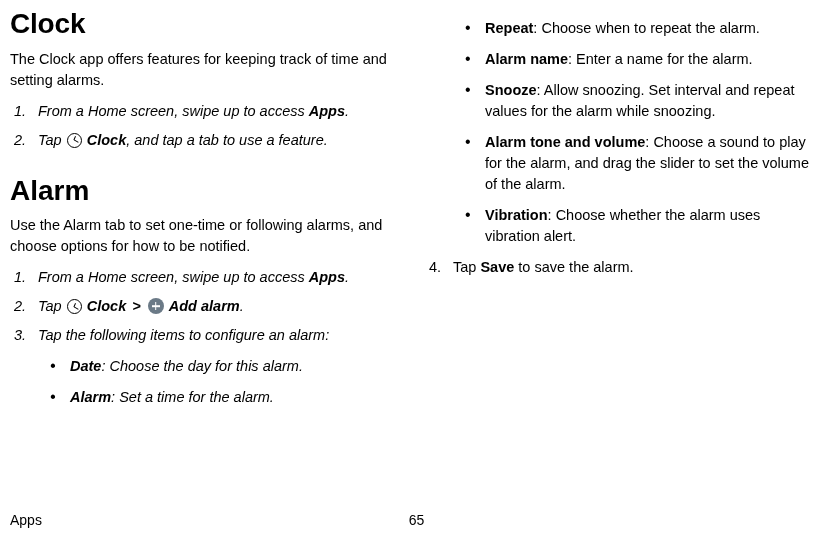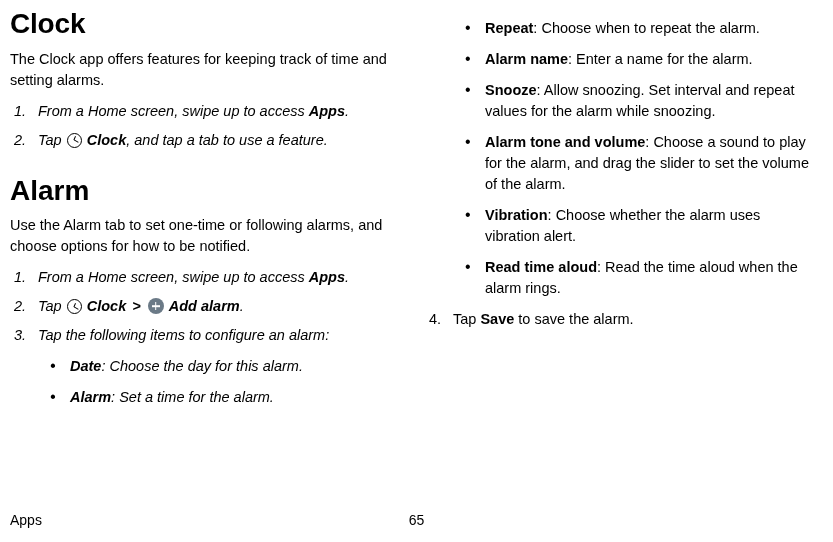--- a/index.html
+++ b/index.html
@@ -202,23 +202,20 @@
         </li>
         <li>
           <span class="bold">Snooze</span><span>: Allow snoozing. Set interval and repeat values for the alarm while snoozing.</span>
         </li>
         <li>
           <span class="bold">Alarm tone and volume</span><span>: Choose a sound to play for the alarm, and drag the slider to set the volume of the alarm.</span>
         </li>
         <li>
           <span class="bold">Vibration</span><span>: Choose whether the alarm uses vibration alert.</span>
         </li>
-        <li>
-          <span class="bold">Read time aloud</span><span>: Read the time aloud when the alarm rings.</span>
-        </li>
       </ul>
 
       <div style="padding-left:28px; position:relative; margin-top:10px;">
         <span style="position:absolute; left:4px;">4.</span>
         <span>Tap </span><span class="bold">Save</span><span> to save the alarm.</span>
       </div>
     </div>
 
   </div>
 

